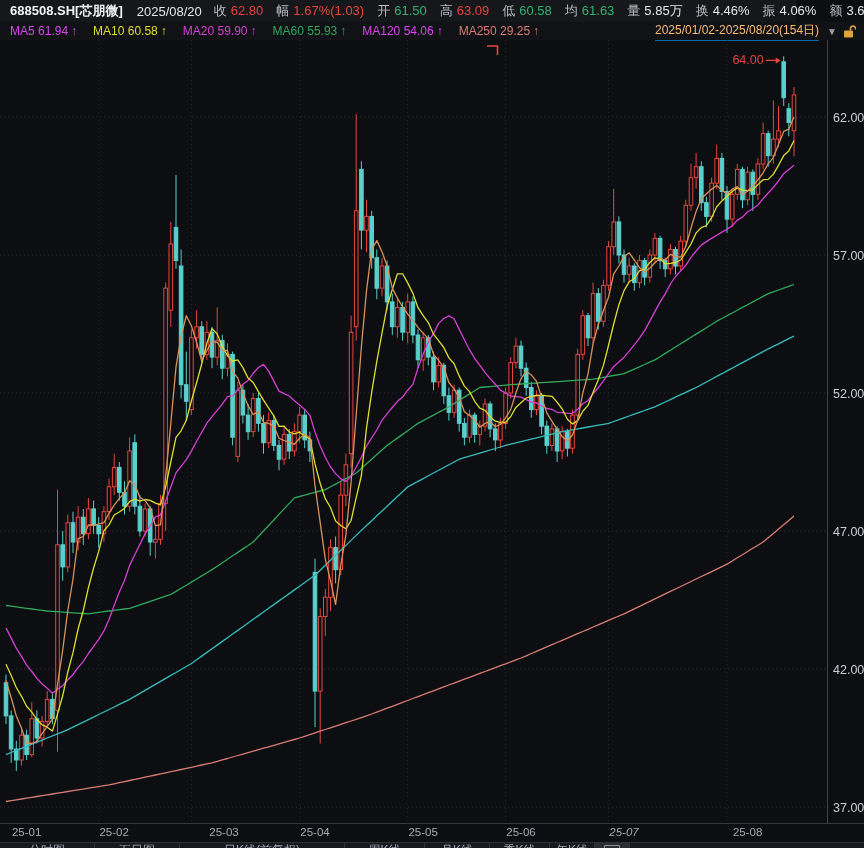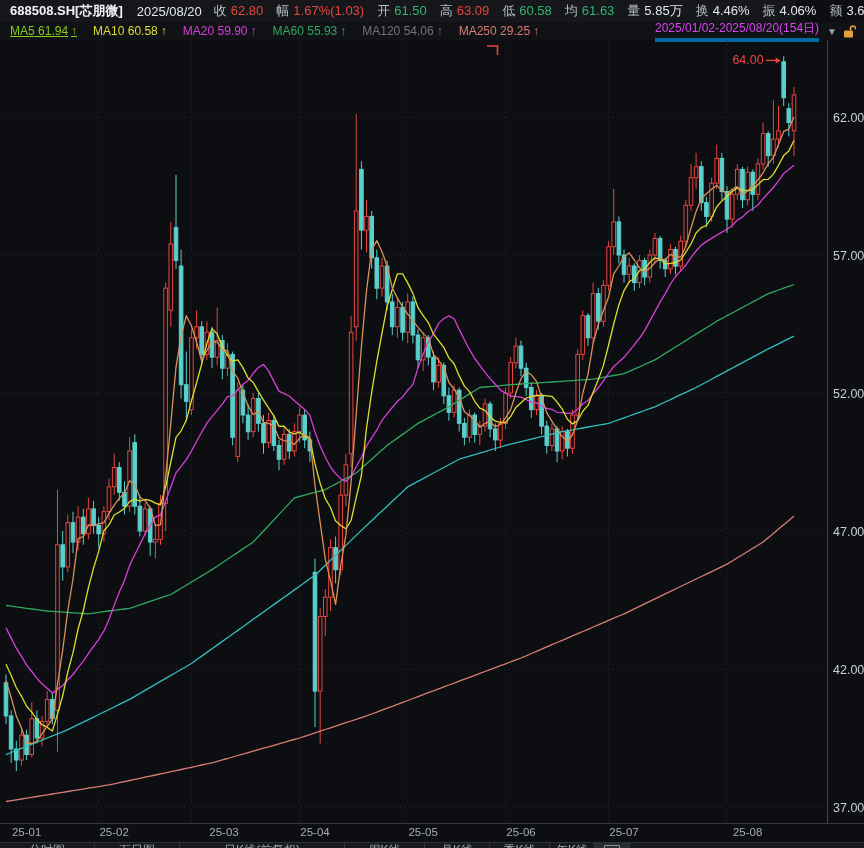--- a/index.html
+++ b/index.html
@@ -13,21 +13,21 @@
   .tdate{color:#e2e5ea;margin-right:12px;}
   .fld{margin-right:13px;}
   .fld .lb{color:#b9bec6;margin-right:4px;}
   .v-up{color:#e8453e;text-align:right;} .v-down{color:#33b273;} .v-plain{color:#e2e5ea;}
   
   .mabar{position:absolute;top:22px;left:0;width:864px;height:18px;display:flex;align-items:center;
          padding:0 10px;box-sizing:border-box;font-size:12px;white-space:nowrap;background:#101215;}
   .ma-item{margin-right:16px;}
   .ma-item .arr{margin-left:3px;}
   .range-wrap{position:absolute;right:8px;top:0;height:18px;display:flex;align-items:center;}
-  .range-text{color:#d946ef;border-bottom:4px solid #0369a1;padding-bottom:1px;cursor:pointer;}
+  .range-text{color:#fdba74;border-bottom:1px solid #0369a1;padding-bottom:1px;cursor:pointer;}
   .dd-icon{color:#9aa0a8;font-size:10px;margin:0 6px 0 8px;cursor:pointer;}
   .lock{width:13px;height:15px;display:inline-block;cursor:pointer;}
   
   .chartwrap{position:absolute;top:40px;left:0;width:864px;height:784px;}
   
   .xlabels{position:absolute;top:824px;left:0;width:784px;height:18px;}
   .xlabels span{position:absolute;top:2px;transform:translateX(-50%);font-size:11.5px;color:#a6abb4;}
   
   .toolbar{position:absolute;top:842px;left:0;width:864px;height:6px;background:#17191e;
            border-top:1px solid #2c2f35;overflow:hidden;display:flex;box-sizing:border-box;}
@@ -54,25 +54,25 @@
         <span class="fld"><span class="lb">均</span><span class="v-down">61.63</span></span>
         <span class="fld"><span class="lb">量</span><span class="v-plain">5.85万</span></span>
         <span class="fld"><span class="lb">换</span><span class="v-plain">4.46%</span></span>
         <span class="fld"><span class="lb">振</span><span class="v-plain">4.06%</span></span>
         <span class="fld"><span class="lb">额</span><span class="v-plain">3.61亿</span></span>
       </span>
   </div>
 
   <div class="mabar">
     <span style="display:flex;">
-        <span class="ma-item" style="color: #84cc16; text-decoration: underline;"><span>MA5</span> <span>61.94</span><span class="arr">↑</span></span>
+        <span class="ma-item" style="color: #d946ef;"><span>MA5</span> <span>61.94</span><span class="arr">↑</span></span>
         <span class="ma-item" style="color: rgb(222, 222, 46);"><span>MA10</span> <span>60.58</span><span class="arr">↑</span></span>
         <span class="ma-item" style="color: rgb(216, 63, 216);"><span>MA20</span> <span>59.90</span><span class="arr">↑</span></span>
         <span class="ma-item" style="color: rgb(47, 169, 93);"><span>MA60</span> <span>55.93</span><span class="arr">↑</span></span>
-        <span class="ma-item" style="color: #737373; text-align: center;"><span>MA120</span> <span>54.06</span><span class="arr">↑</span></span>
+        <span class="ma-item" style="color: #d946ef; text-align: center;"><span>MA120</span> <span>54.06</span><span class="arr">↑</span></span>
         <span class="ma-item" style="color: rgb(216, 125, 116);"><span>MA250</span> <span>29.25</span><span class="arr">↑</span></span>
       </span>
     <span class="range-wrap">
       <span class="range-text">2025/01/02-2025/08/20(154日)</span>
       <span class="dd-icon">▼</span>
       <span class="lock">
         <svg width="13" height="15" viewBox="0 0 13 15">
           <rect x="1" y="6.5" width="9" height="7" rx="1.2" fill="#e2a23b"></rect>
           <path d="M7.5 6.5 V4.2 A2.6 2.6 0 0 1 12.6 4.2 V5.4" fill="none" stroke="#e2a23b" stroke-width="1.6"></path>
         </svg>
@@ -434,21 +434,21 @@
       </svg>
   </div>
 
   <div class="xlabels">
       <span style="left: 26.6px;">25-01</span>
       <span style="left: 114.2px;">25-02</span>
       <span style="left: 224px;">25-03</span>
       <span style="left: 315px;">25-04</span>
       <span style="left: 423.2px;">25-05</span>
       <span style="left: 521px;">25-06</span>
-      <span style="left: 624px;">25-07</span>
+      <span style="left: 624px; font-style: italic;">25-07</span>
       <span style="left: 747.6px;">25-08</span>
     </div>
 
   <div class="toolbar">
       <div class="tb-item" style="width: 95px;">分时图</div>
       <div class="tb-item" style="width: 85px;">五日图</div>
       <div class="tb-item" style="width: 165px;">日K线(前复权)</div>
       <div class="tb-item" style="width: 80px;">周K线</div>
       <div class="tb-item" style="width: 65px;">月K线</div>
       <div class="tb-item" style="width: 60px;">季K线</div>

